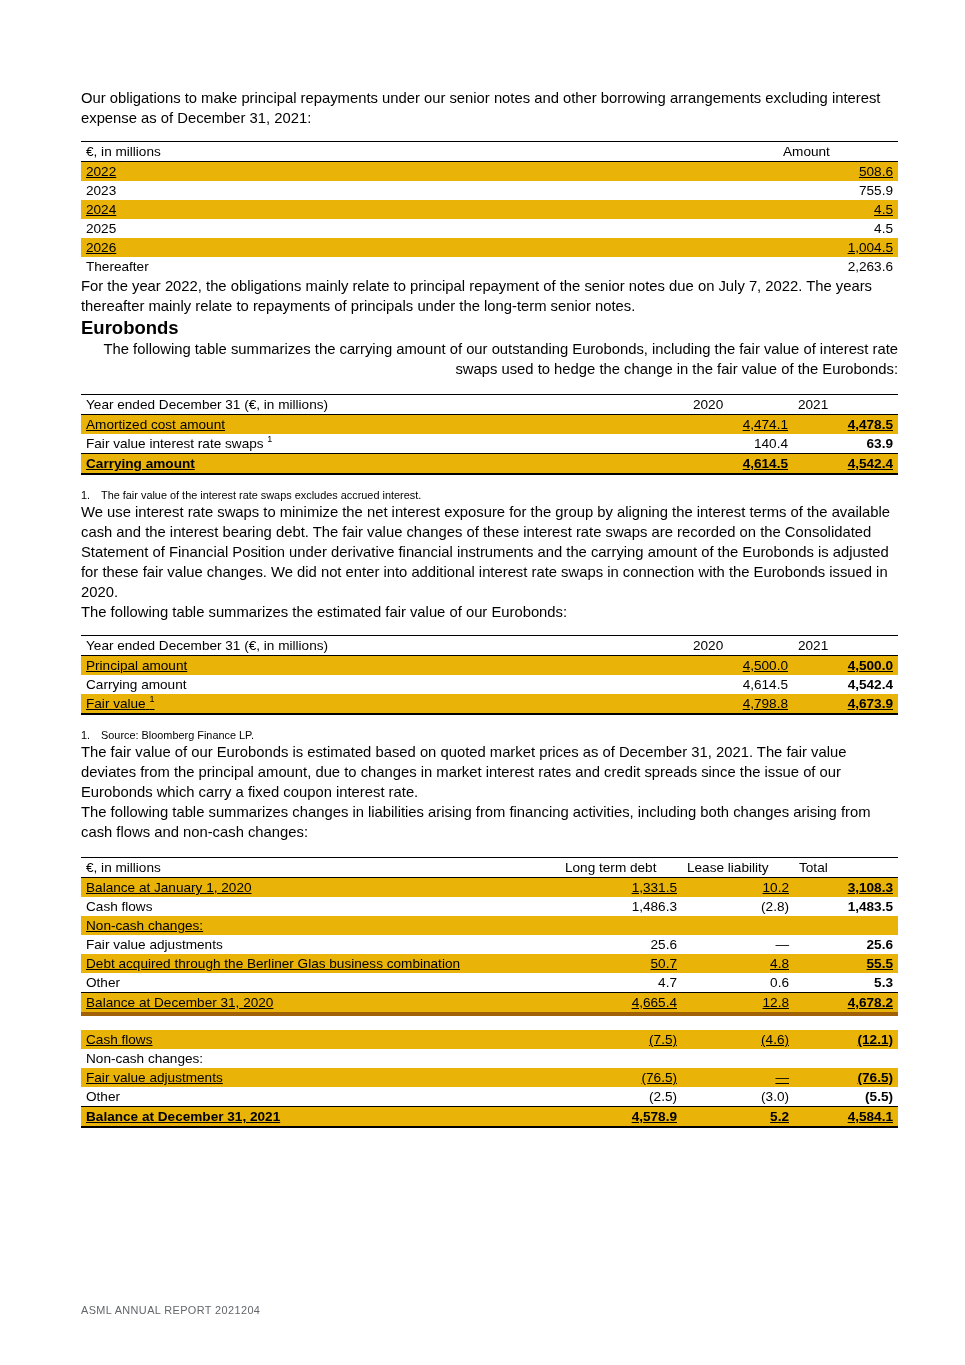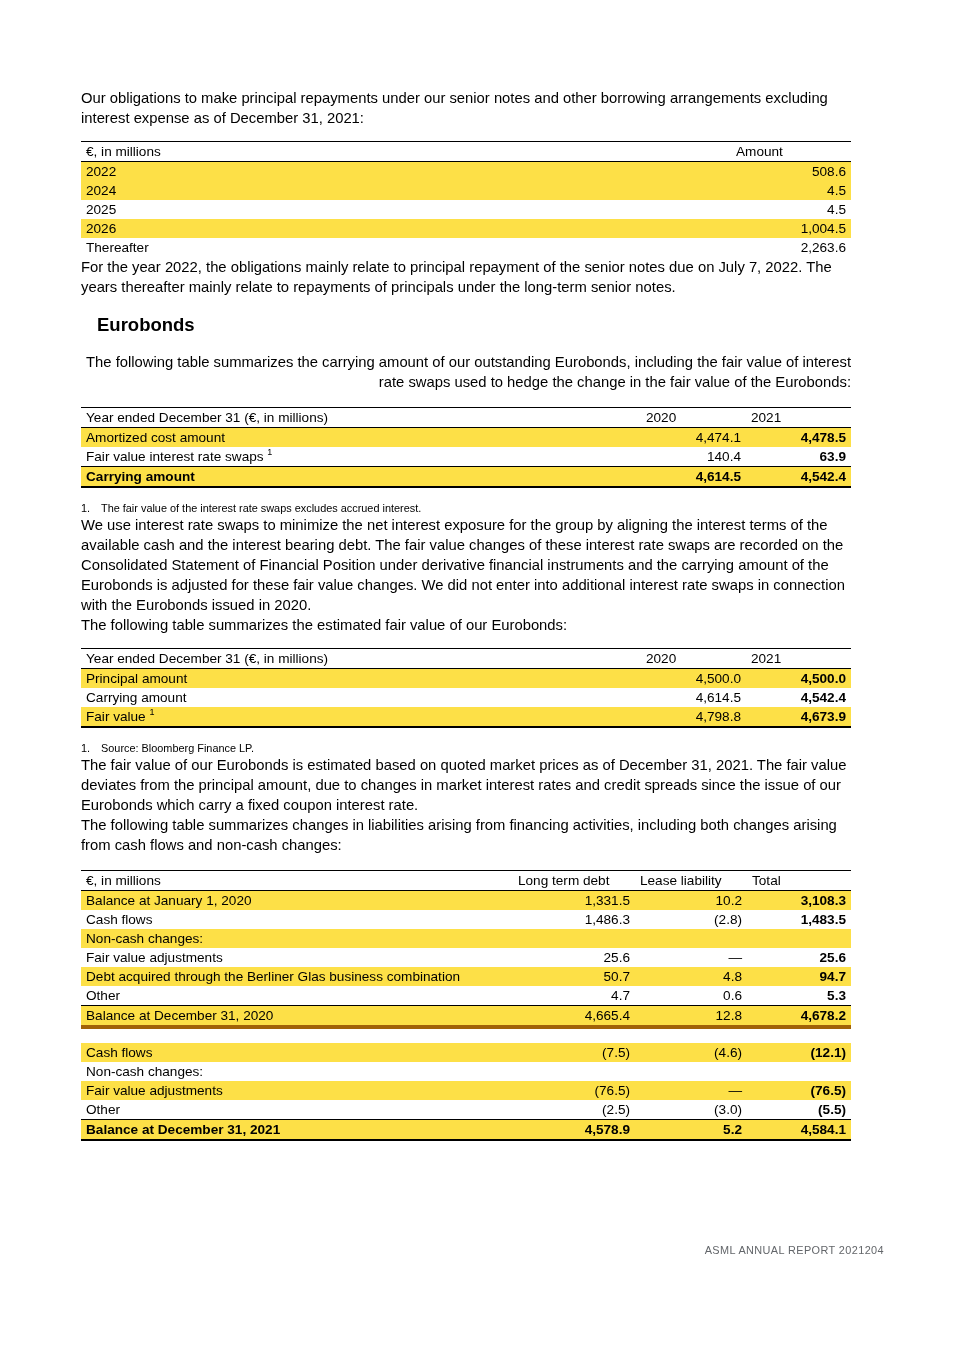--- a/index.html
+++ b/index.html
@@ -8,51 +8,51 @@
     height: 1365px;
     background: #ffffff;
     color: #000000;
     font-family: "Liberation Sans", sans-serif;
     position: relative;
     overflow: hidden;
   }
   .page {
     position: absolute;
     left: 0; top: 0; right: 0; bottom: 0;
-    padding: 88px 114px 0 81px;
+    padding: 88px 67px 0 81px;
   }
   p.body-text {
     font-size: 14.8px;
     line-height: 20px;
     margin: 0;
   }
   h2.section-heading {
     font-size: 18.5px;
     line-height: 23px;
     font-weight: bold;
-    margin: 16px;
+    margin: 0;
   }
   table.fin {
     width: 100%;
     border-collapse: collapse;
     border-top: 1px solid #000;
     table-layout: fixed;
   }
   table.fin th, table.fin td {
     font-size: 13.6px;
     line-height: 15px;
     padding: 2px 5px;
     vertical-align: bottom;
     overflow: hidden;
     white-space: nowrap;
   }
   table.fin th { text-align: left; font-weight: normal; }
   .num { text-align: right; }
   tr.head { border-bottom: 1px solid #000; }
-  tr.alt { background: #fde047; }
+  tr.alt { background: #eab308; text-decoration: underline; }
   tr.total { border-top: 1px solid #000; border-bottom: 2px solid #000; font-weight: bold; }
   tr.subtotal { border-top: 1px solid #000; border-bottom: 4px solid #a16207; }
   tr.end { border-bottom: 2px solid #000; margin-left: 32px; }
   tr.spacer td { height: 10px; padding: 2px; }
   td.bold { font-weight: bold; }
   col.c-amount { width: 120px; }
   col.c-year { width: 105px; }
   col.c-ltd { width: 122px; }
   col.c-lease { width: 112px; }
   col.c-total { width: 104px; }
@@ -65,23 +65,23 @@
   sup { font-size: 9px; line-height: 0; }
   .mt4  { margin-top: 4px; text-align: right; }
   .mt13 { margin-top: 13px; }
   .mt14 { margin-top: 14px; }
   .mt15 { margin-top: 15px; }
   .mt22 { margin-top: 22px; }
   .mt23 { margin-top: 23px; }
   .mt34 { margin-top: 34px; }
   .pagefooter {
     position: absolute;
-    left: 81px; right: 81px; top: 1244px;
+    left: 81px; right: 81px; top: 1304px;
     display: flex;
-    justify-content: flex-end;
+    justify-content: flex-start;
     font-size: 10.9px;
     letter-spacing: 0.4px;
     color: #63666a;
   }
 </style>
 </head>
 <body>
 
 <div class="page">
 
@@ -95,20 +95,24 @@
     <thead>
       <tr class="head">
         <th>€, in millions</th>
         <th class="num">Amount</th>
       </tr>
     </thead>
     <tbody>
       <tr class="alt">
         <td>2022</td>
         <td class="num">508.6</td>
+      </tr>
+      <tr>
+        <td>2023</td>
+        <td class="num">755.9</td>
       </tr>
       <tr class="alt">
         <td>2024</td>
         <td class="num">4.5</td>
       </tr>
       <tr>
         <td>2025</td>
         <td class="num">4.5</td>
       </tr>
       <tr class="alt">
@@ -247,21 +251,21 @@
       <tr>
         <td>Fair value adjustments</td>
         <td class="num">25.6</td>
         <td class="num">—</td>
         <td class="num bold">25.6</td>
       </tr>
       <tr class="alt">
         <td>Debt acquired through the Berliner Glas business combination</td>
         <td class="num">50.7</td>
         <td class="num">4.8</td>
-        <td class="num bold">94.7</td>
+        <td class="num bold">55.5</td>
       </tr>
       <tr>
         <td>Other</td>
         <td class="num">4.7</td>
         <td class="num">0.6</td>
         <td class="num bold">5.3</td>
       </tr>
       <tr class="alt subtotal">
         <td>Balance at December 31, 2020</td>
         <td class="num">4,665.4</td>

